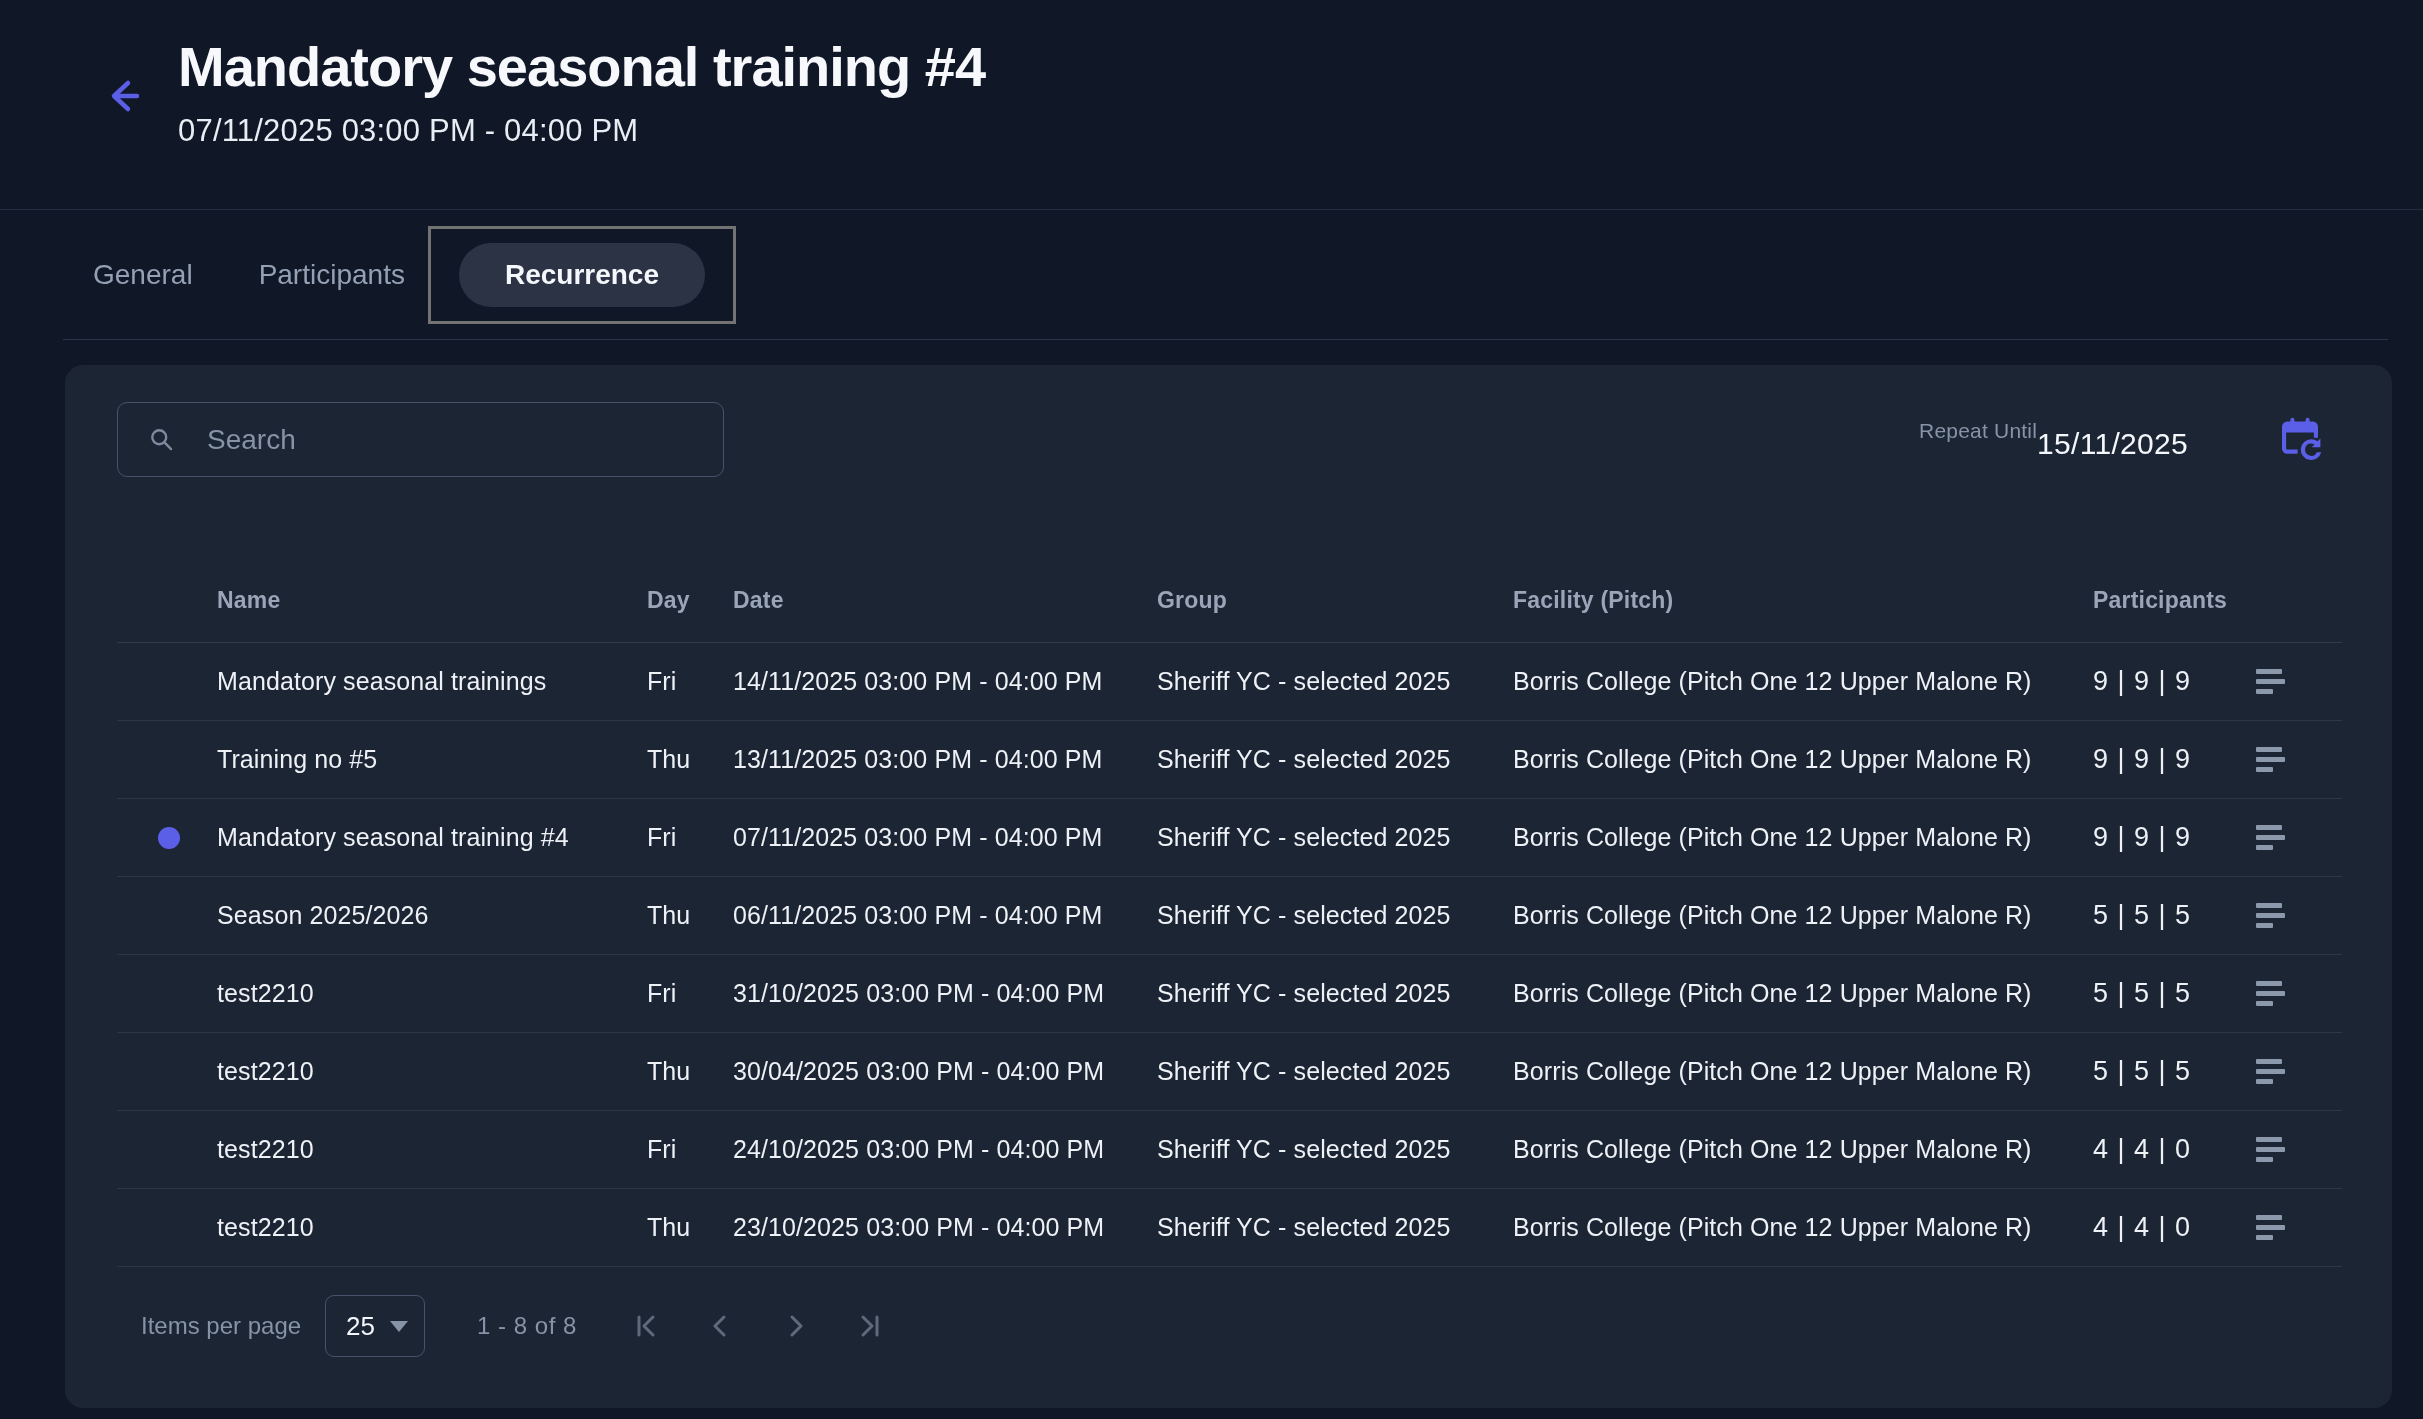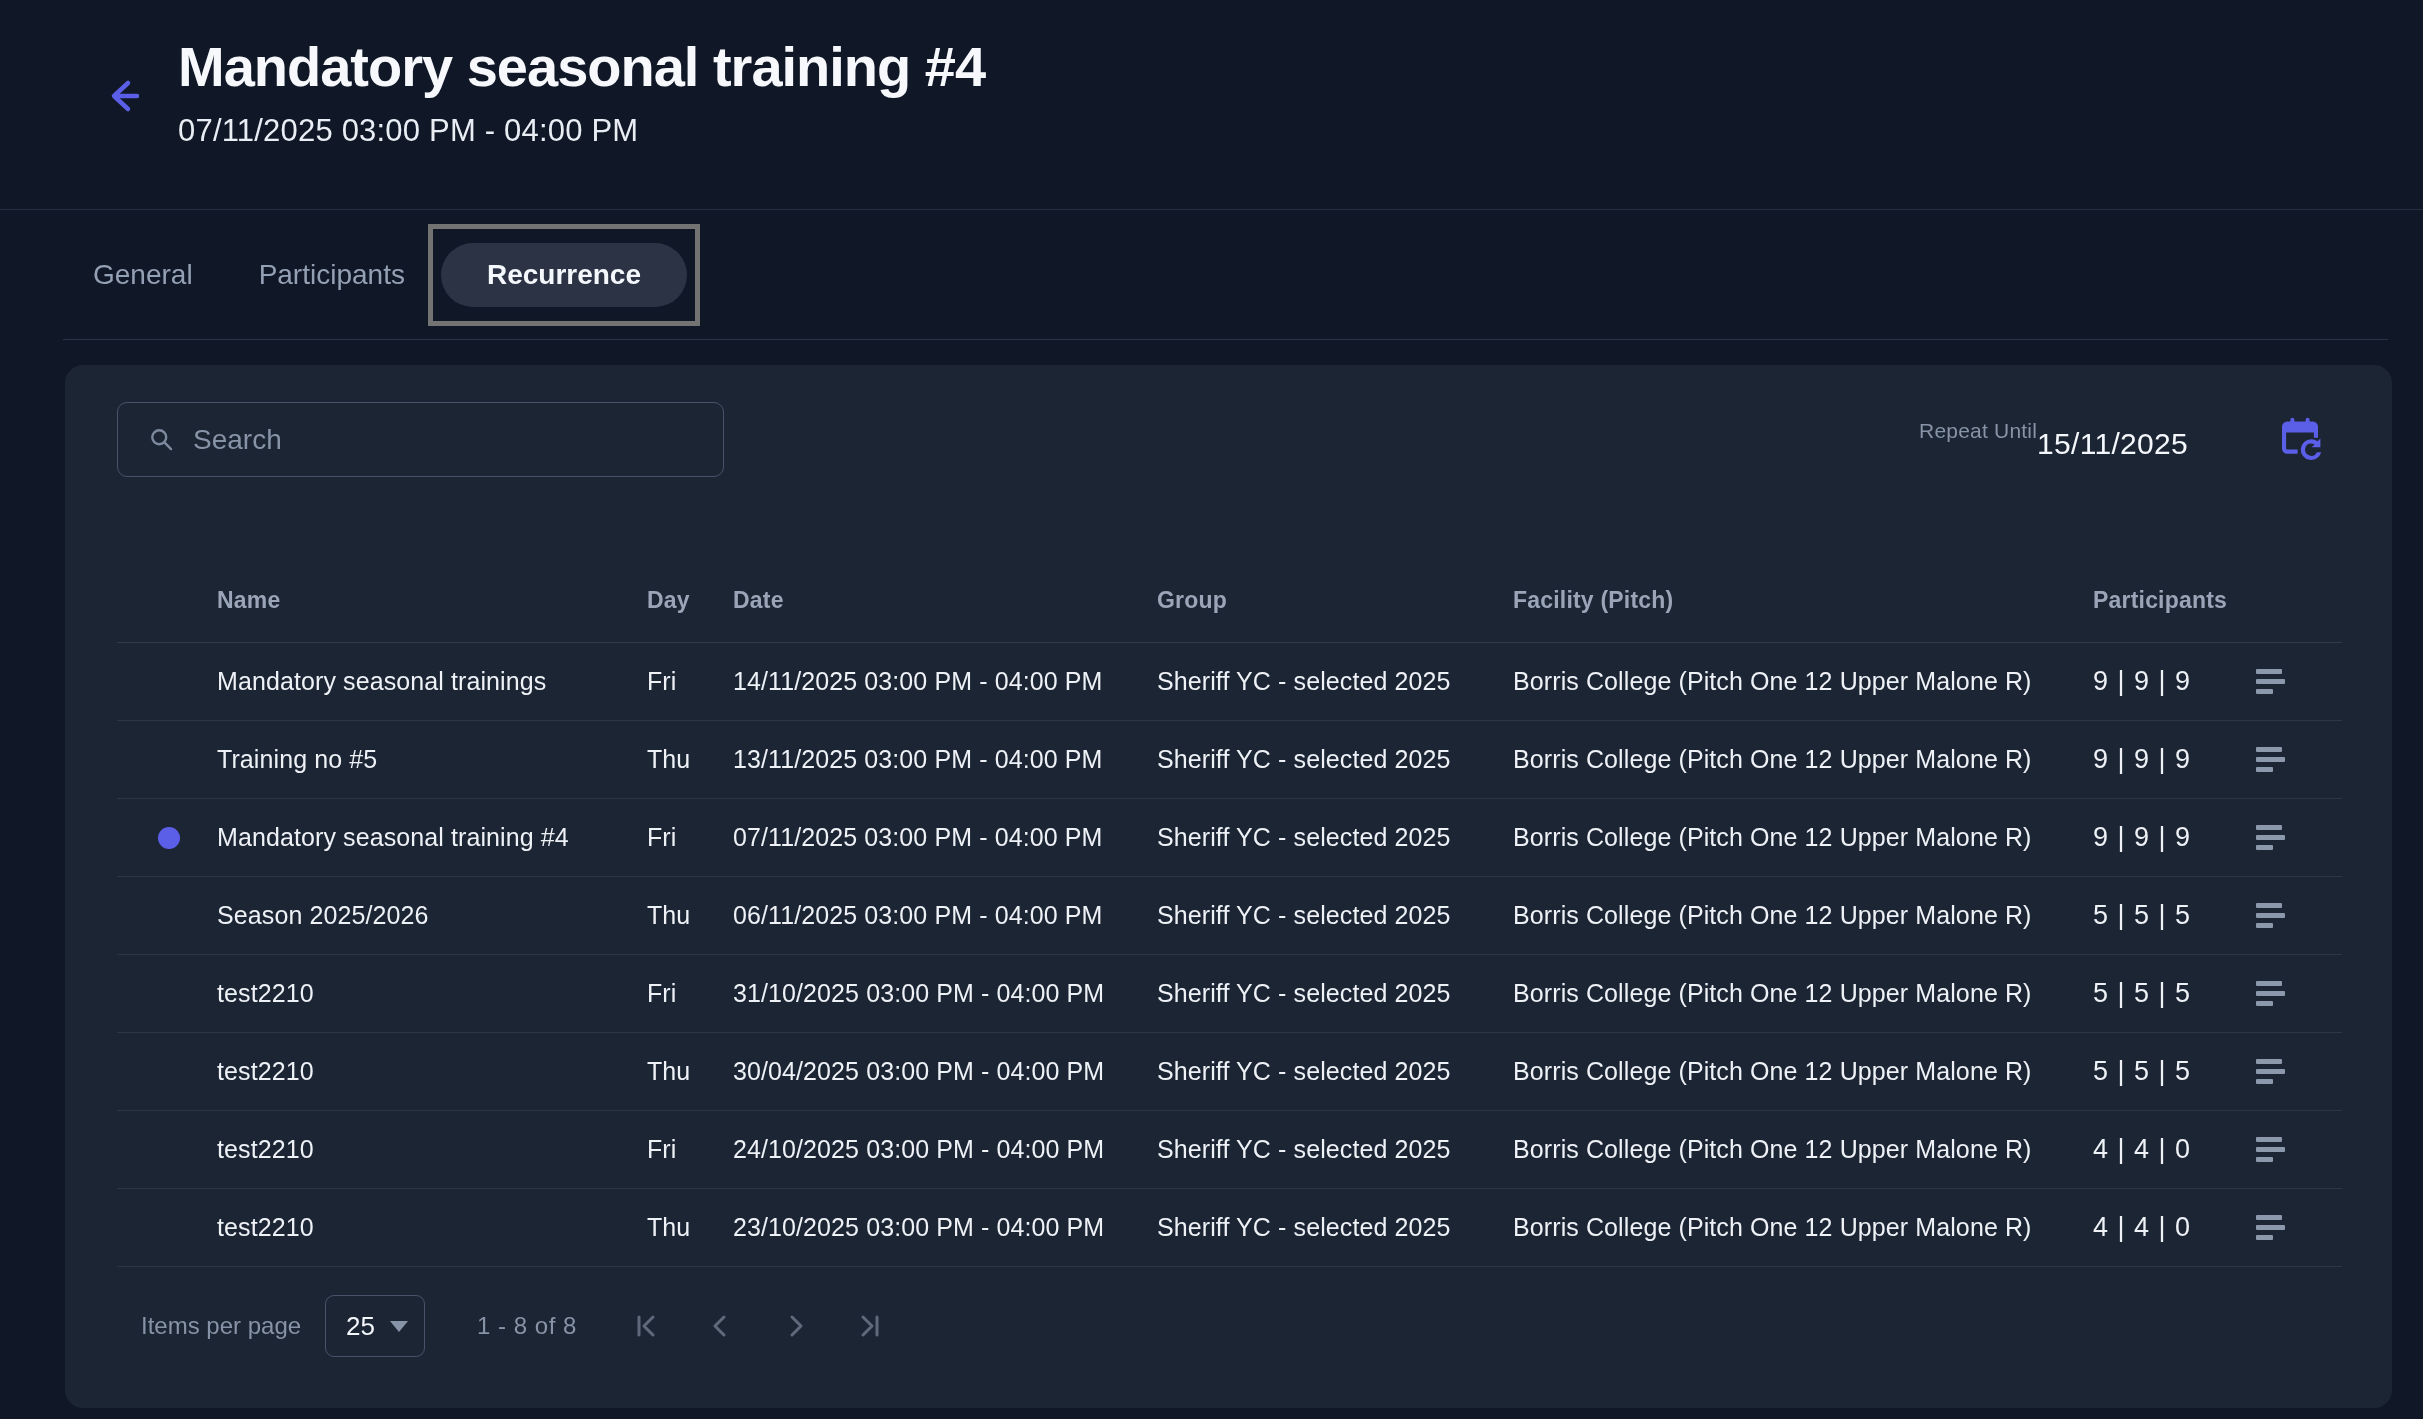--- a/index.html
+++ b/index.html
@@ -34,21 +34,21 @@
     content:""; position:absolute; left:63px; right:35px; bottom:0;
     border-bottom:1px solid #2b3547;
   }
   .tab {
     font-size:28px; font-weight:500; color:#94a0b4; cursor:pointer;
     background:none; border:none; font-family:inherit;
   }
   .tab-general { margin-left:93px; }
   .tab-participants { margin-left:66px; }
   .red-box {
-    margin-left:23px; border:5px solid #737373; padding:14px 8px;
+    margin-left:23px; border:3px solid #737373; padding:14px 28px;
     position:relative; z-index:2; background:transparent;
   }
   .tab-active {
     display:flex; align-items:center; justify-content:center;
     height:64px; padding:0 46px; border-radius:34px;
     background:#2b3345; color:#f4f7fb; font-size:28px; font-weight:600;
     border:none; cursor:pointer; font-family:inherit;
   }
 
   
@@ -57,21 +57,21 @@
     background:#1c2534; border-radius:18px; padding:37px 50px 0 52px;
   }
   .panel-top { display:flex; align-items:center; justify-content:space-between; }
   .search-box {
     width:607px; height:75px; border:1.5px solid #46536a; border-radius:10px;
     display:flex; align-items:center; background:transparent;
   }
   .search-box svg { margin-left:30px; flex:0 0 auto; }
   .search-input {
     flex:1; height:100%; background:transparent; border:none; outline:none;
-    font-family:inherit; font-size:28px; color:#d4dae4; margin-left:18px;
+    font-family:inherit; font-size:28px; color:#d4dae4; margin-left:32px;
   }
   .search-input::placeholder { color:#8793a6; }
   .top-right { display:flex; align-items:center; }
   .repeat-until { display:flex; flex-direction:row; }
   .repeat-label { font-size:21px; color:#8793a6; letter-spacing:0.2px; }
   .repeat-value { font-size:30px; color:#f4f7fb; margin-top:8px; letter-spacing:0.3px; }
   .cal-btn {
     background:none; border:none; cursor:pointer; padding:0;
     margin-left:88px; margin-right:18px; width:48px; height:48px;
   }

